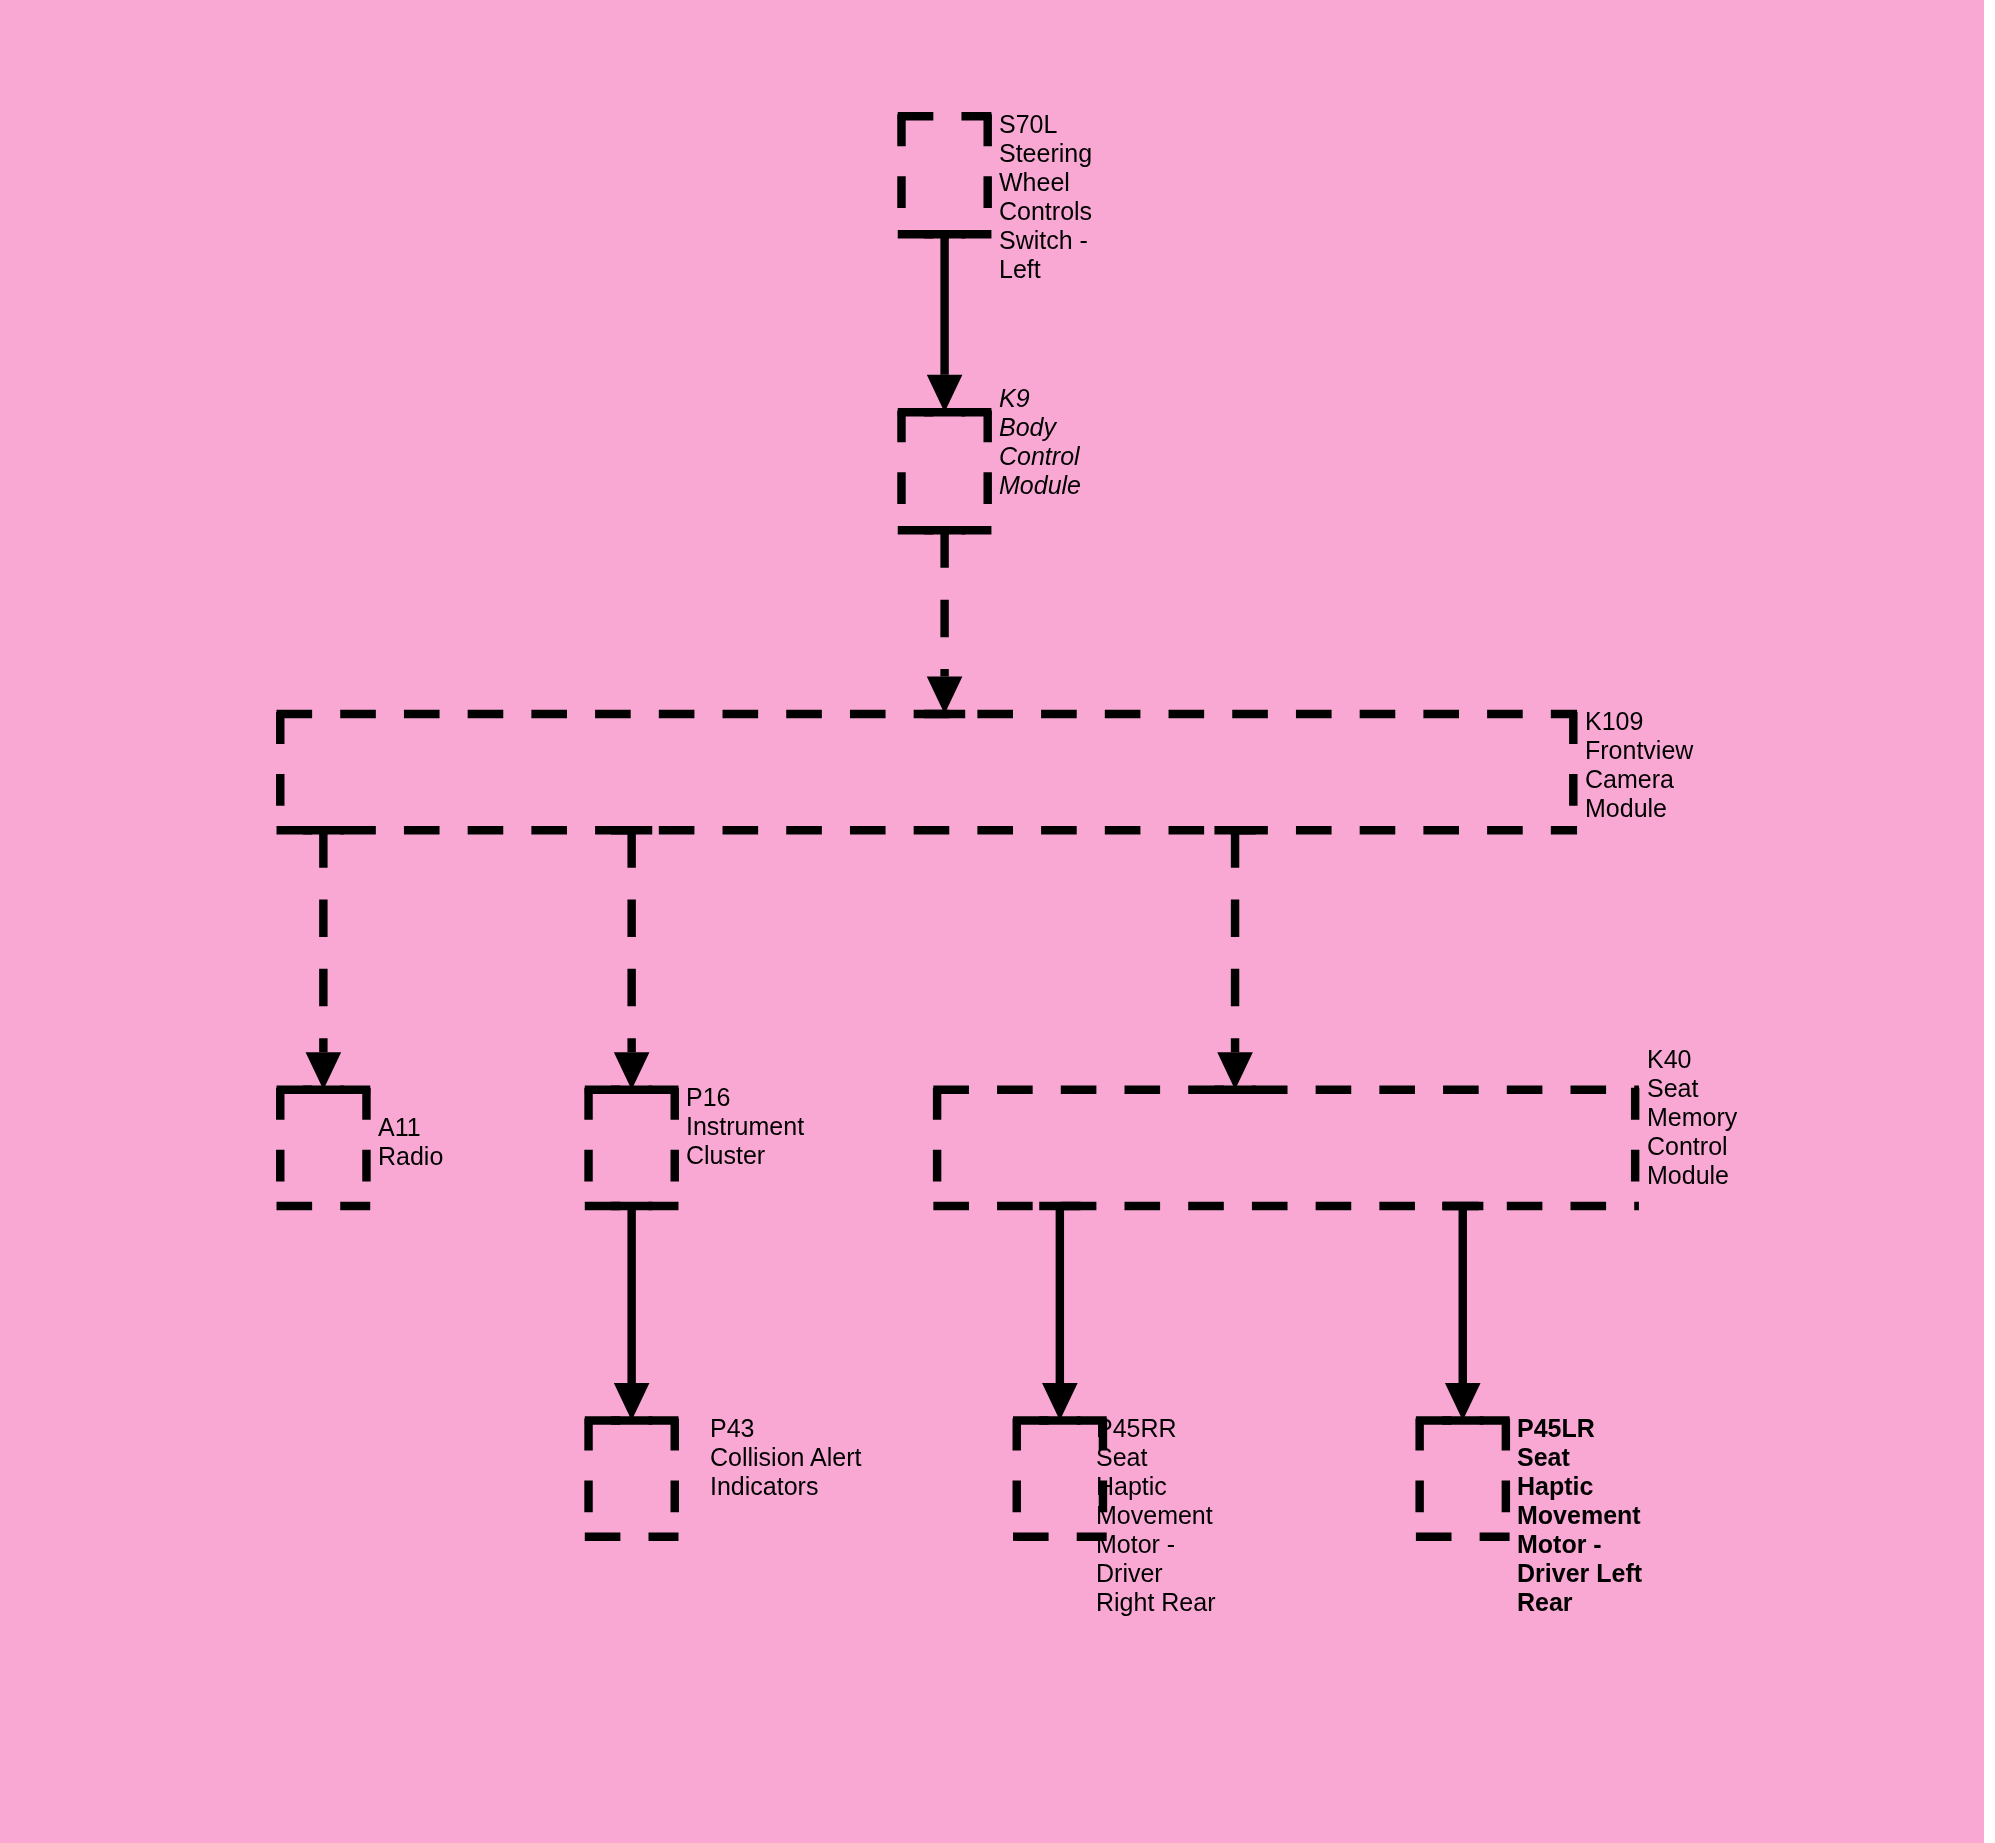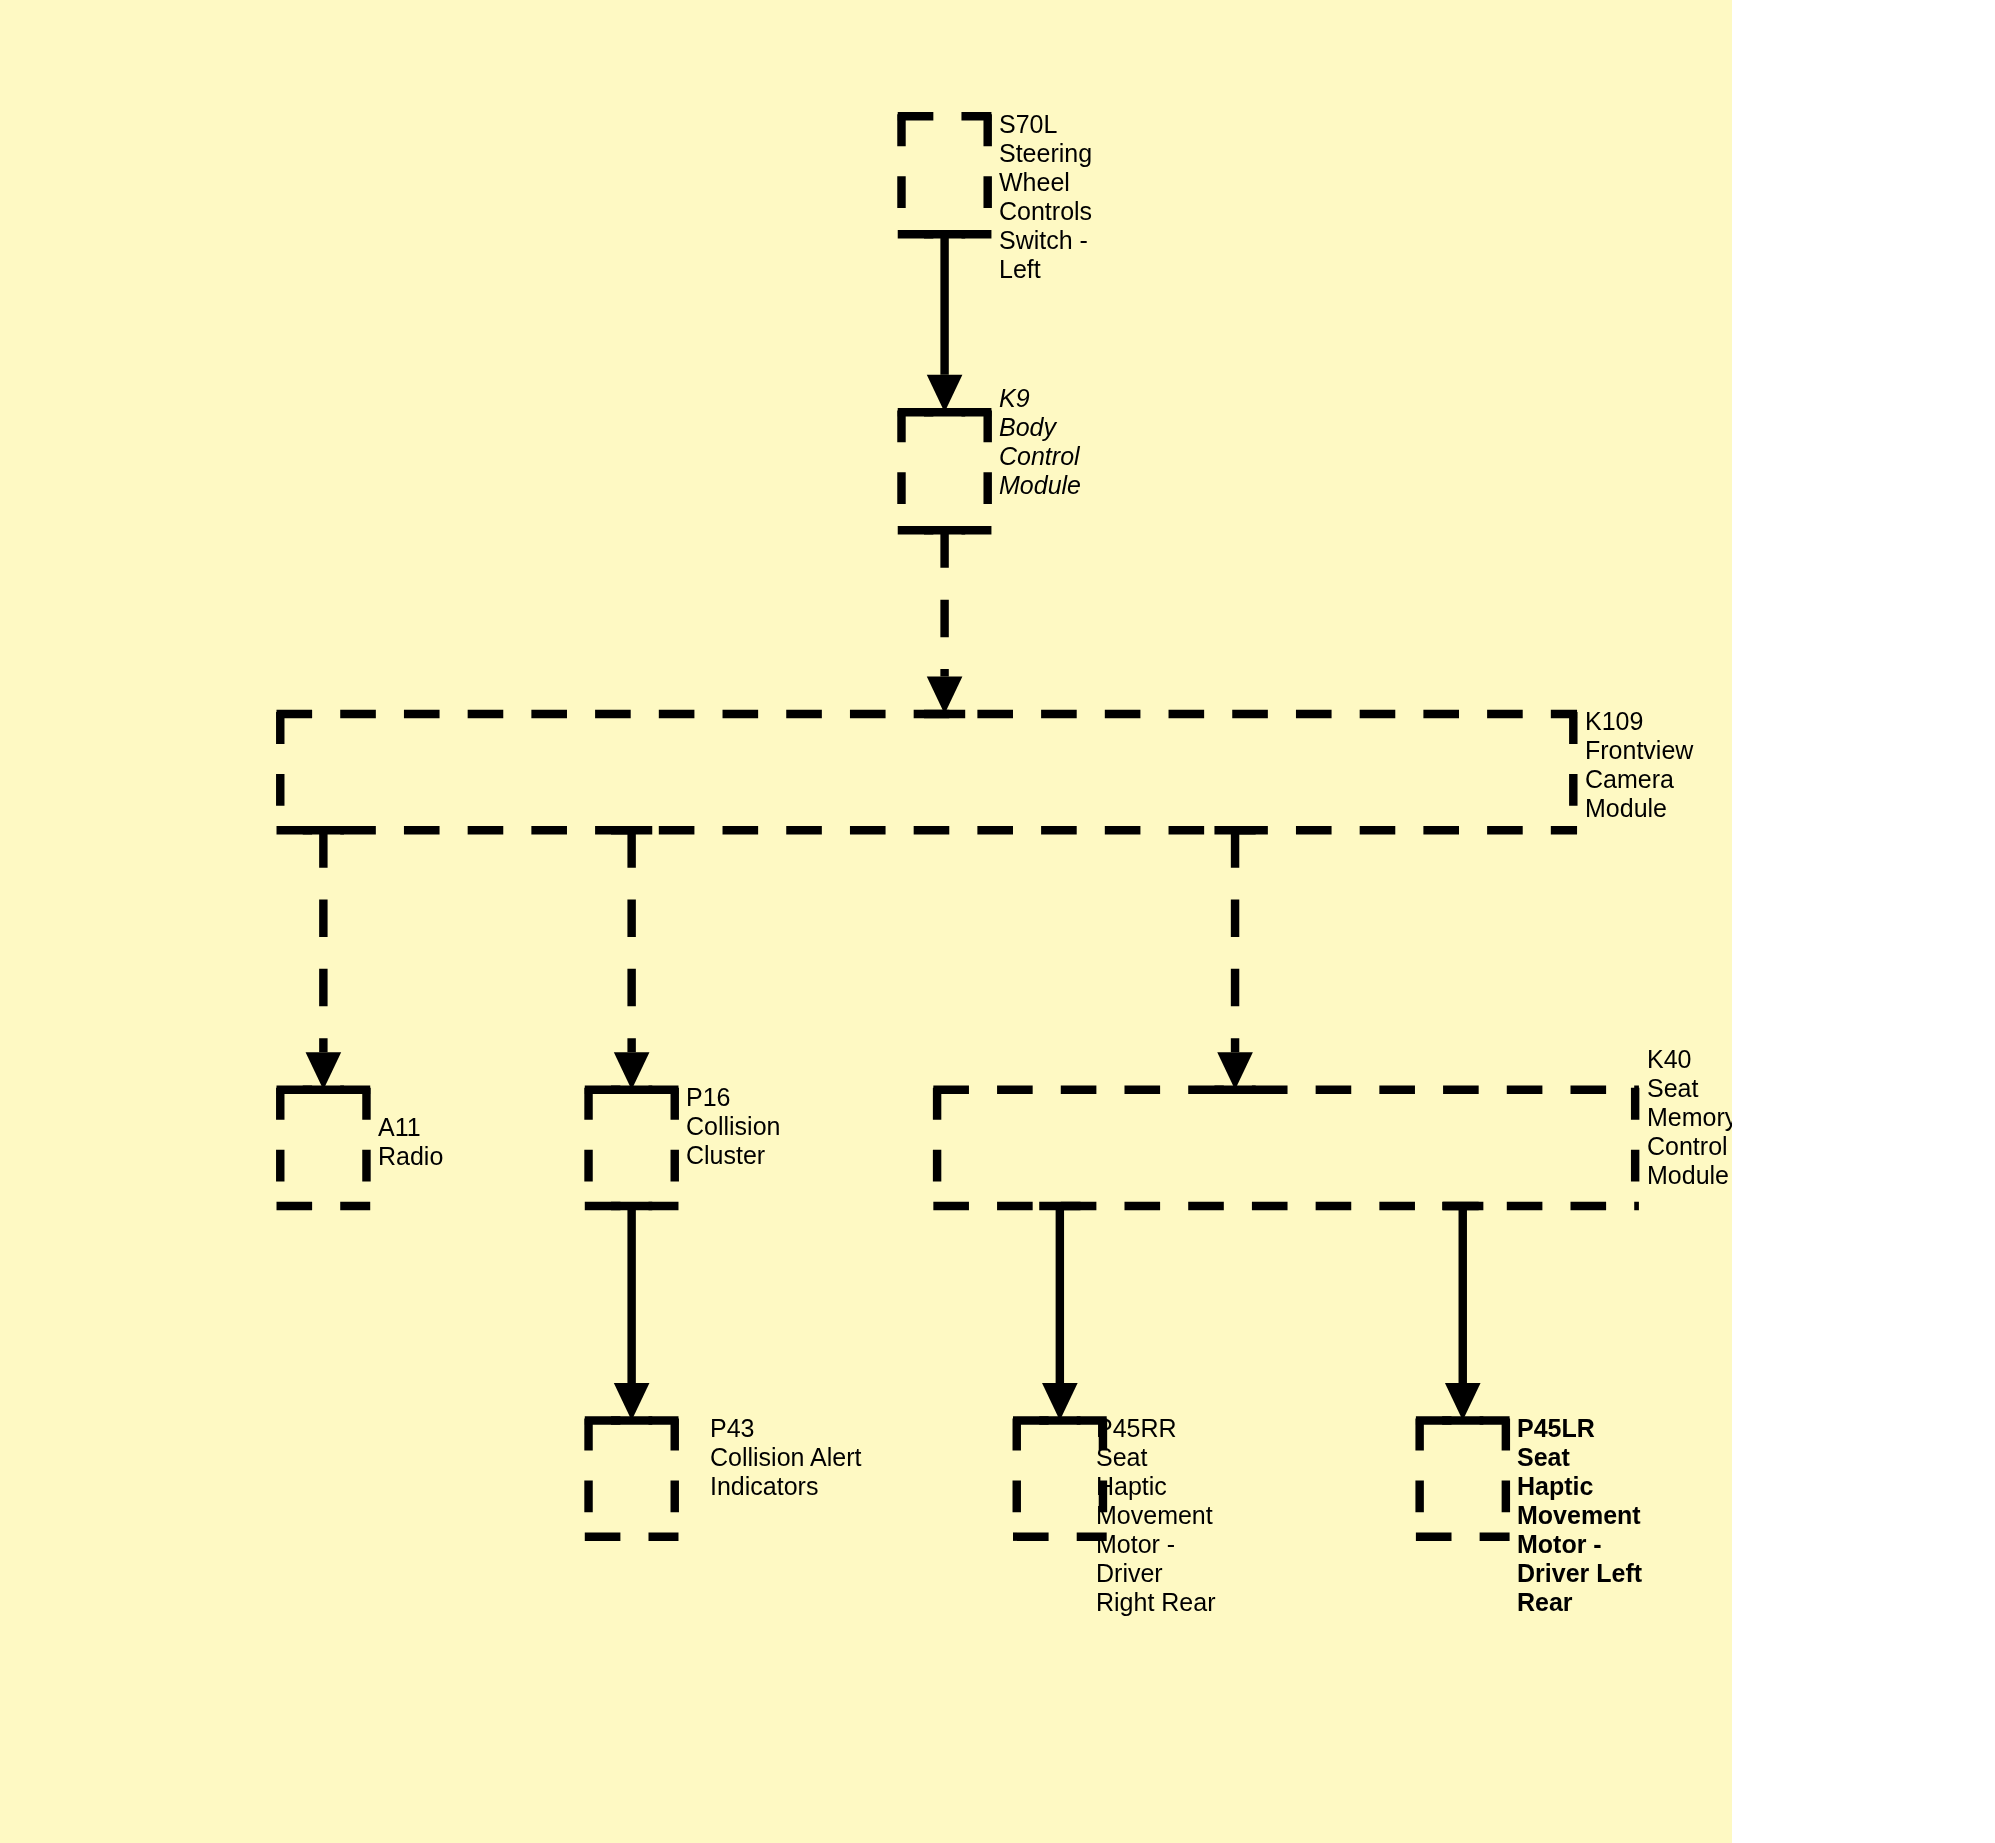--- a/index.html
+++ b/index.html
@@ -6,23 +6,23 @@
   html, body {
     margin: 0;
     padding: 0;
     background: #ffffff;
   }
   body {
     font-family: "Liberation Sans", sans-serif;
   }
   #canvas {
     position: relative;
-    width: 1732px;
+    width: 1984px;
     height: 1844px;
-    background: #fef9c3;
+    background: #f9a8d4;
     overflow: hidden;
   }
   #diagram-svg {
     position: absolute;
     left: 0;
     top: 0;
     width: 1996px;
     height: 1844px;
   }
   .node-label {
@@ -156,21 +156,21 @@
 Body
 Control
 Module</div>
       <div class="node-label" style="left: 1585px; top: 707px;">K109
 Frontview
 Camera
 Module</div>
       <div class="node-label" style="left: 378px; top: 1083px; margin-top: 30px;">A11
 Radio</div>
       <div class="node-label" style="left: 686px; top: 1083px;">P16
-Collision
+Instrument
 Cluster</div>
       <div class="node-label" style="left: 1647px; top: 1045px;">K40
 Seat
 Memory
 Control
 Module</div>
       <div class="node-label" style="left: 710px; top: 1414px;">P43
 Collision Alert
 Indicators</div>
       <div class="node-label" style="left: 1096px; top: 1414px;">P45RR

